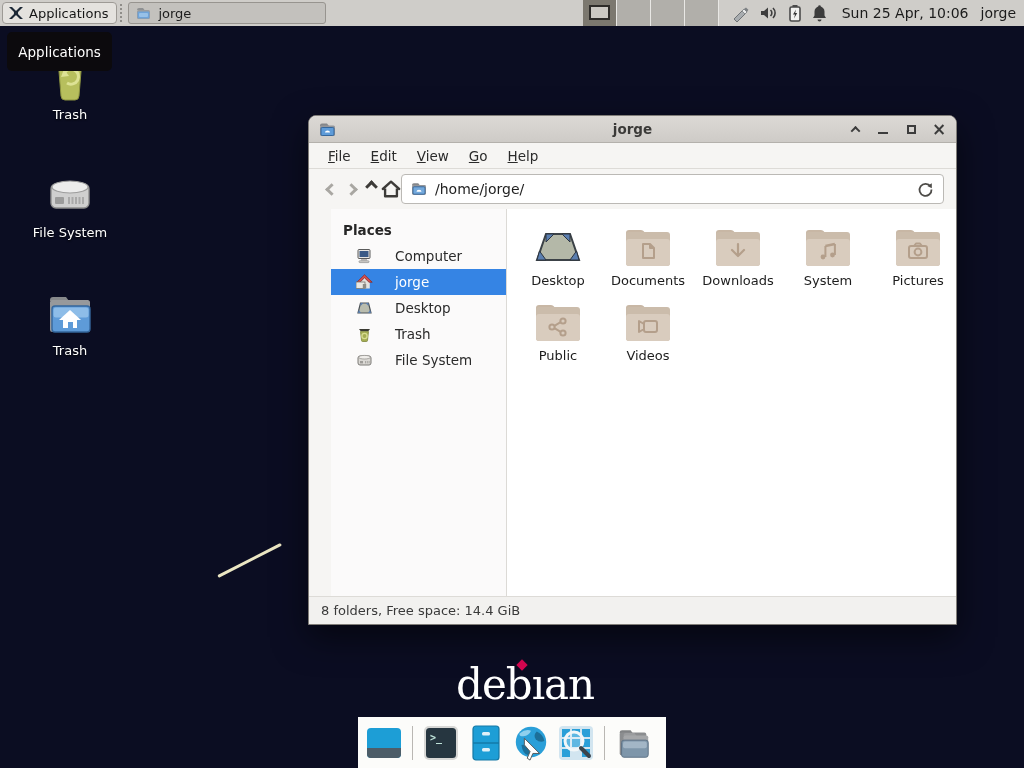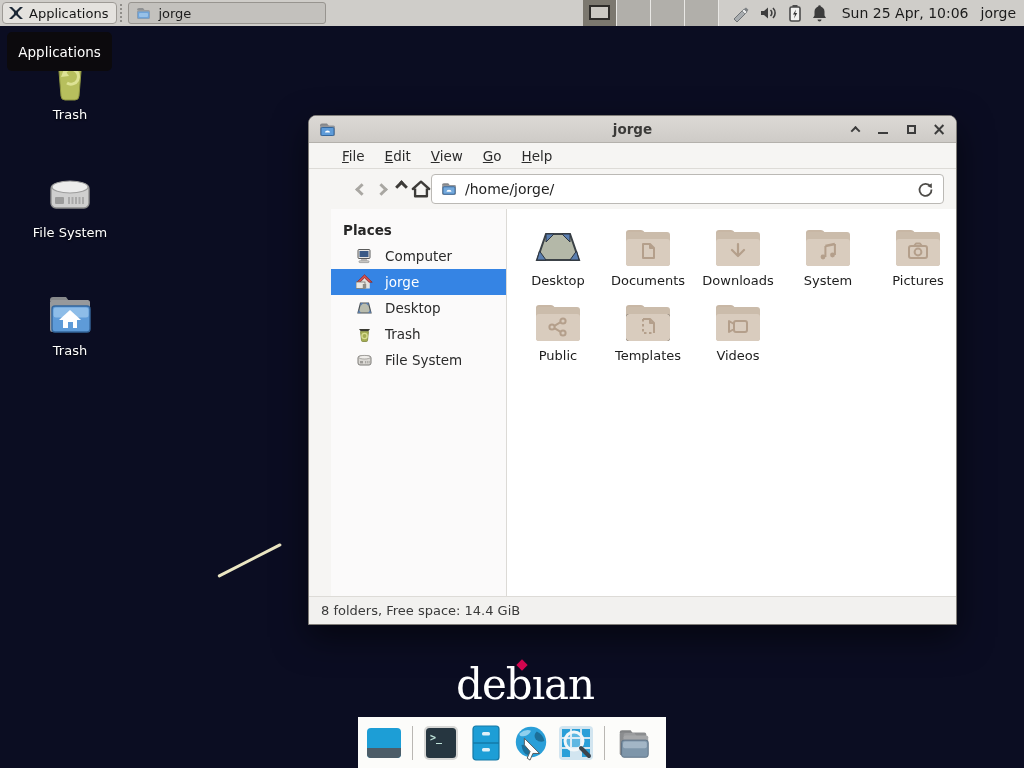--- a/index.html
+++ b/index.html
@@ -110,51 +110,50 @@
   }
   .tb-buttons { margin-left:auto; display:flex; align-items:center; gap:14px; z-index:2; }
   .tb-btn { width:14px; height:14px; display:flex; align-items:center; justify-content:center; cursor:default; }
   .glyph-shade { width:7px; height:7px; border-left:2px solid #3c3c3c; border-top:2px solid #3c3c3c; transform:rotate(45deg) translate(1px,1px); }
   .glyph-min { width:10px; height:2.5px; background:#3c3c3c; margin-top:8px; }
   .glyph-max { width:9px; height:9px; border:2px solid #3c3c3c; }
   .glyph-close { font-size:17px; font-weight:bold; color:#3c3c3c; line-height:14px; }
 
   .menubar {
     height:26px; background:#f6f5f3; border-bottom:1px solid #dddbd7;
-    display:flex; align-items:flex-end; padding-left:24px; gap:2px;
+    display:flex; align-items:flex-end; padding-left:10px; gap:2px;
   }
   .menu-item {
     display:inline-block; padding:4px 9px; font-size:13.5px; color:#2b2b2b;
   }
   .menu-item::first-letter { text-decoration:underline; }
 
   .toolbar {
     height:40px; display:flex; align-items:center; padding:0 12px; gap:0;
     background:#f6f5f3;
-    margin-left:30px;
   }
   .nav-btn { width:20px; height:24px; display:flex; align-items:center; justify-content:center; }
   .chv { display:inline-block; width:9px; height:9px; }
   .chv.left  { border-left:3px solid #a9a7a2; border-bottom:3px solid #a9a7a2; transform:rotate(45deg); }
   .chv.right { border-left:3px solid #a9a7a2; border-bottom:3px solid #a9a7a2; transform:rotate(225deg); }
   .chv.up    { border-left:3px solid #3d3b38; border-bottom:3px solid #3d3b38; transform:rotate(135deg) translate(-2px,2px); }
   .pathbar {
     flex:1; height:30px; background:#ffffff; border:1px solid #bbb9b5;
     border-radius:4px; display:flex; align-items:center; padding:0 9px; gap:8px;
   }
   .pathbar .path-text { font-size:14px; color:#1e1e1e; flex:1; }
 
   .content { flex:1; display:flex; min-height:0;padding-left:22px; }
   .sidebar {
     width:176px; background:#fbfafa; border-right:1px solid #dcdad6;
     padding-top:8px; overflow:hidden;
   }
   .side-header { font-size:13.5px; font-weight:bold; color:#262626; padding:5px 12px 5px 12px; }
   .side-row {
-    display:flex; align-items:center; gap:12px; height:26px;
+    display:flex; align-items:center; gap:22px; height:26px;
     padding-left:25px; font-size:13.5px; color:#2b2b2b; cursor:default;
   }
   .side-row.selected { background:#3584e4; color:#ffffff; }
   .side-row svg { flex:none; }
 
   .files { flex:1; background:#ffffff; overflow:hidden; }
   .files-grid {
     display:grid; grid-template-columns:repeat(5,90px);
     padding:12px 0 0 6px; row-gap:8px; justify-items:center;
   }
@@ -538,31 +537,20 @@
             <g stroke="#b49f8b" stroke-width="2" fill="none">
               <circle cx="20" cy="27" r="2.6"></circle>
                 <circle cx="31" cy="21" r="2.6"></circle>
                 <circle cx="31" cy="33" r="2.6"></circle>
               <path d="M22.4,25.8 L28.6,22.2 M22.4,28.2 L28.6,31.8"></path>
             </g>
           </svg>
           <div class="flbl">Public</div>
         </div>
 
-        <div class="file-cell">
-          <svg width="52" height="44" viewBox="0 0 52 44">
-            <path d="M4,8 q0-3 3-3 h12 q2,0 3,1.6 l2,3.4 h-20z" fill="#c8b7a5"></path>
-            <rect x="4" y="7" width="44" height="34" rx="3" fill="#cbbcab"></rect>
-            <rect x="4" y="14" width="44" height="27" rx="3" fill="#d9cce"></rect>
-            <rect x="4" y="14" width="44" height="27" rx="3" fill="#d9ccbe"></rect>
-            <path d="M21,19 h7 l4,4 v10 M28,19 v4 h4" fill="none" stroke="#b49f8b" stroke-width="2" stroke-linejoin="round"></path>
-            <path d="M21,19 v14 h11" fill="none" stroke="#b49f8b" stroke-width="2" stroke-dasharray="2.5,2.5"></path>
-          </svg>
-          <div class="flbl">Templates</div>
-        </div>
 
         <div class="file-cell">
           <svg width="52" height="44" viewBox="0 0 52 44">
             <path d="M4,8 q0-3 3-3 h12 q2,0 3,1.6 l2,3.4 h-20z" fill="#c8b7a5"></path>
             <rect x="4" y="7" width="44" height="34" rx="3" fill="#cbbcab"></rect>
             <rect x="4" y="14" width="44" height="27" rx="3" fill="#d9ccbe"></rect>
             <g fill="none" stroke="#b49f8b" stroke-width="2" stroke-linejoin="round">
               <rect x="22" y="21" width="13" height="11" rx="2"></rect>
               <polygon points="22,24 17,21 17,32 22,29"></polygon>
             </g>

